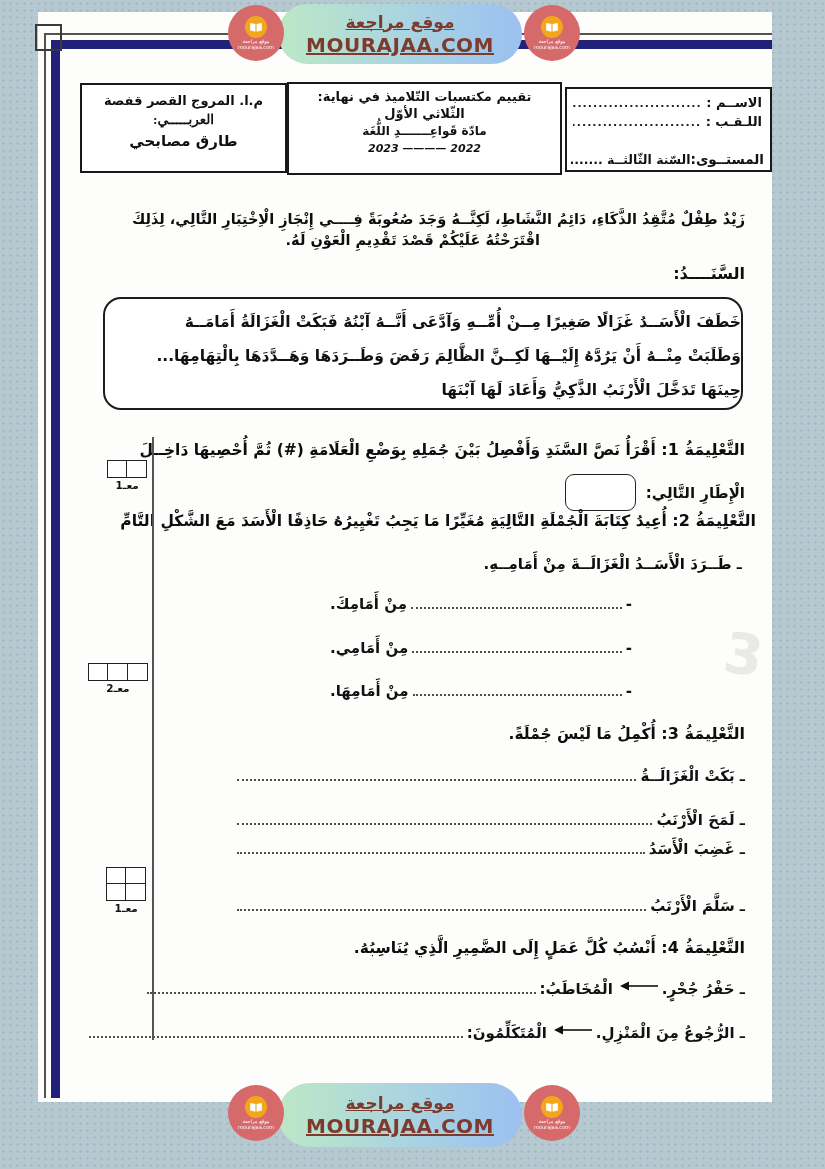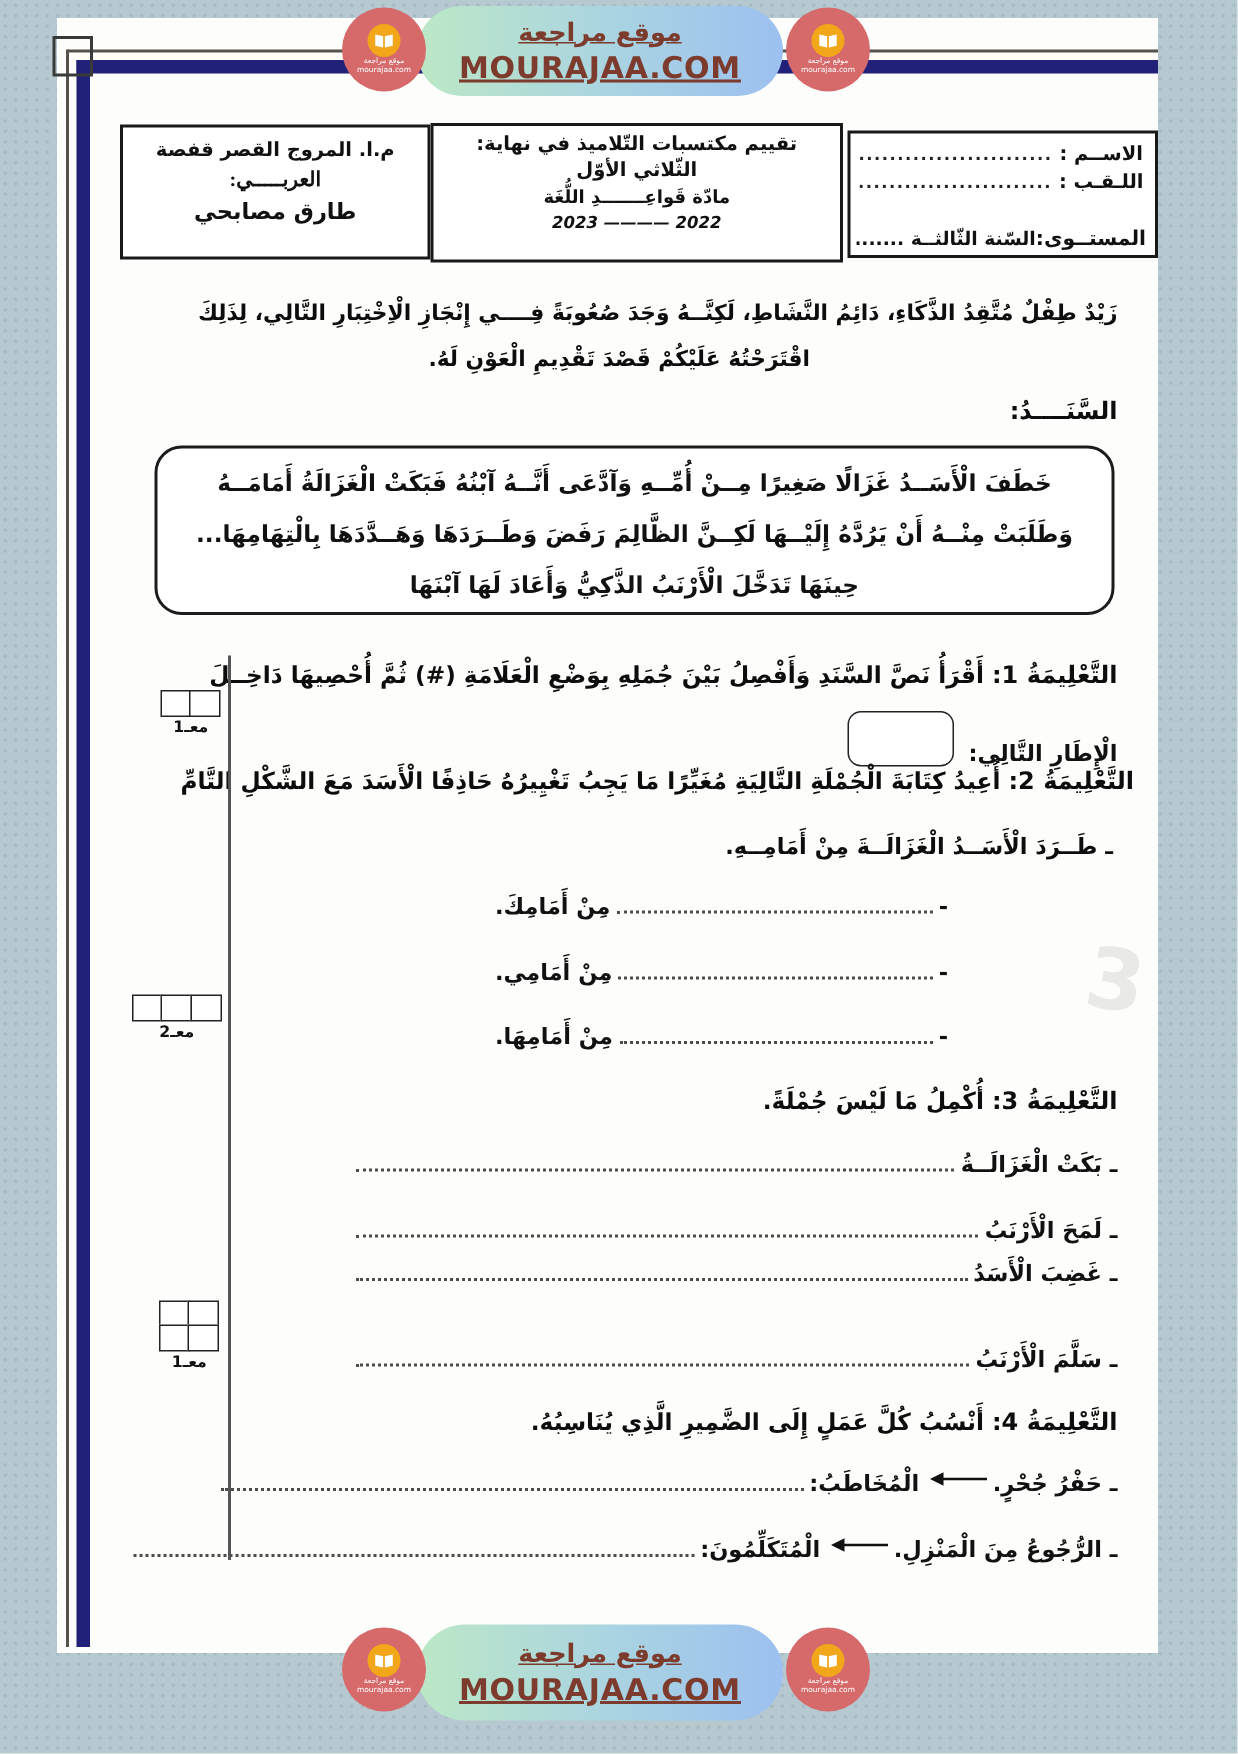--- a/index.html
+++ b/index.html
@@ -56,30 +56,30 @@
   #hb-left .l2 { font-size:13.5px; margin-bottom:4px;font-family:Liberation Serif, serif; }
   #hb-left .l3 { font-size:15px; }
 
   
   .ar-line { position:absolute; direction:rtl; text-align:right; white-space:nowrap; font-weight:bold; color:#0d0d0d; }
   .intro { font-size:14.5px; }
   .sanad-title { font-size:16px; }
   .sanad-box {
     position:absolute; left:65px; top:285px; width:640px; height:113px;
     border:2px solid #1c1c1c; border-radius:18px; background:#fff;
-    direction:rtl; text-align:center; font-weight:bold; font-size:15.5px;
+    direction:rtl; font-weight:bold; font-size:15.5px;
     padding-top:6px; line-height:34px; white-space:nowrap;
   }
   .task-title { font-size:15.5px; }
   .task-title .tt { font-size:16px; }
   .item { font-size:15px; }
   .row { position:absolute; direction:rtl; display:flex; align-items:flex-end; font-weight:bold; font-size:15px; white-space:nowrap; }
   .fill { flex:1 1 auto; border-bottom:2px dotted #4c4c4c; margin:0 4px 4px 4px; min-width:20px; }
   .frame-box { width:71px; height:37px; border:1.6px solid #222; border-radius:9px; background:#fff; margin-right:10px; flex:none; }
-  .t1row { position:absolute; direction:rtl; display:flex; align-items:flex-end; font-weight:bold; font-size:15px;padding-left:23px; }
+  .t1row { position:absolute; direction:rtl; display:flex; align-items:center; font-weight:bold; font-size:15px;padding-left:23px; }
 
   .arrow-ic { flex:none; margin:0 3px 6px 6px; }
 
   
   .vrule { position:absolute; left:114px; top:425px; width:2px; height:603px; background:#555; }
   .mrow { display:flex; }
   .mcell { width:21px; height:18px; border:1.6px solid #222; background:#fff; margin-left:-1.6px; }
   .mcell:first-child { margin-left:0; }
   .mrow2 { display:flex; margin-top:-1.6px; }
   .mlabel { font-size:10.5px; font-weight:bold; text-align:center; direction:rtl; margin-top:1px; }
@@ -120,21 +120,21 @@
       <div class="l3">مادّة قَواعِـــــــدِ اللُّغَة</div>
       <div class="l4">2023 ———— 2022</div>
     </div>
 
     <div class="hbox" id="hb-left">
       <div class="l1">م.ا. المروج القصر قفصة</div>
       <div class="l2">العربـــــي:</div>
       <div class="l3">طارق مصابحي</div>
     </div>
 
-    <div class="ar-line intro" style="top:189px; right:27px;">زَيْدٌ طِفْلٌ مُتَّقِدُ الذَّكَاءِ، دَائِمُ النَّشَاطِ، لَكِنَّــهُ وَجَدَ صُعُوبَةً فِــــي إِنْجَازِ الْاِخْتِبَارِ التَّالِي، لِذَلِكَ</div>
+    <div class="ar-line intro" style="top:199px; right:27px;">زَيْدٌ طِفْلٌ مُتَّقِدُ الذَّكَاءِ، دَائِمُ النَّشَاطِ، لَكِنَّــهُ وَجَدَ صُعُوبَةً فِــــي إِنْجَازِ الْاِخْتِبَارِ التَّالِي، لِذَلِكَ</div>
     <div class="ar-line intro" style="top:220px; right:232px;margin-left:32px;">اقْتَرَحْتُهُ عَلَيْكُمْ قَصْدَ تَقْدِيمِ الْعَوْنِ لَهُ.</div>
 
     <div class="ar-line sanad-title" style="top:252px; right:27px;">السَّنَــــدُ:</div>
     <div class="sanad-box">
       <div>خَطَفَ الْأَسَــدُ غَزَالًا صَغِيرًا مِــنْ أُمِّــهِ وَآدَّعَى أَنَّــهُ آبْنُهُ فَبَكَتْ الْغَزَالَةُ أَمَامَــهُ</div>
       <div>وَطَلَبَتْ مِنْــهُ أَنْ يَرُدَّهُ إِلَيْــهَا لَكِــنَّ الظَّالِمَ رَفَضَ وَطَــرَدَهَا وَهَــدَّدَهَا بِالْتِهَامِهَا...</div>
       <div>حِينَهَا تَدَخَّلَ الْأَرْنَبُ الذَّكِيُّ وَأَعَادَ لَهَا آبْنَهَا</div>
     </div>
 
     <div class="ar-line task-title" style="top:428px; right:27px;">

